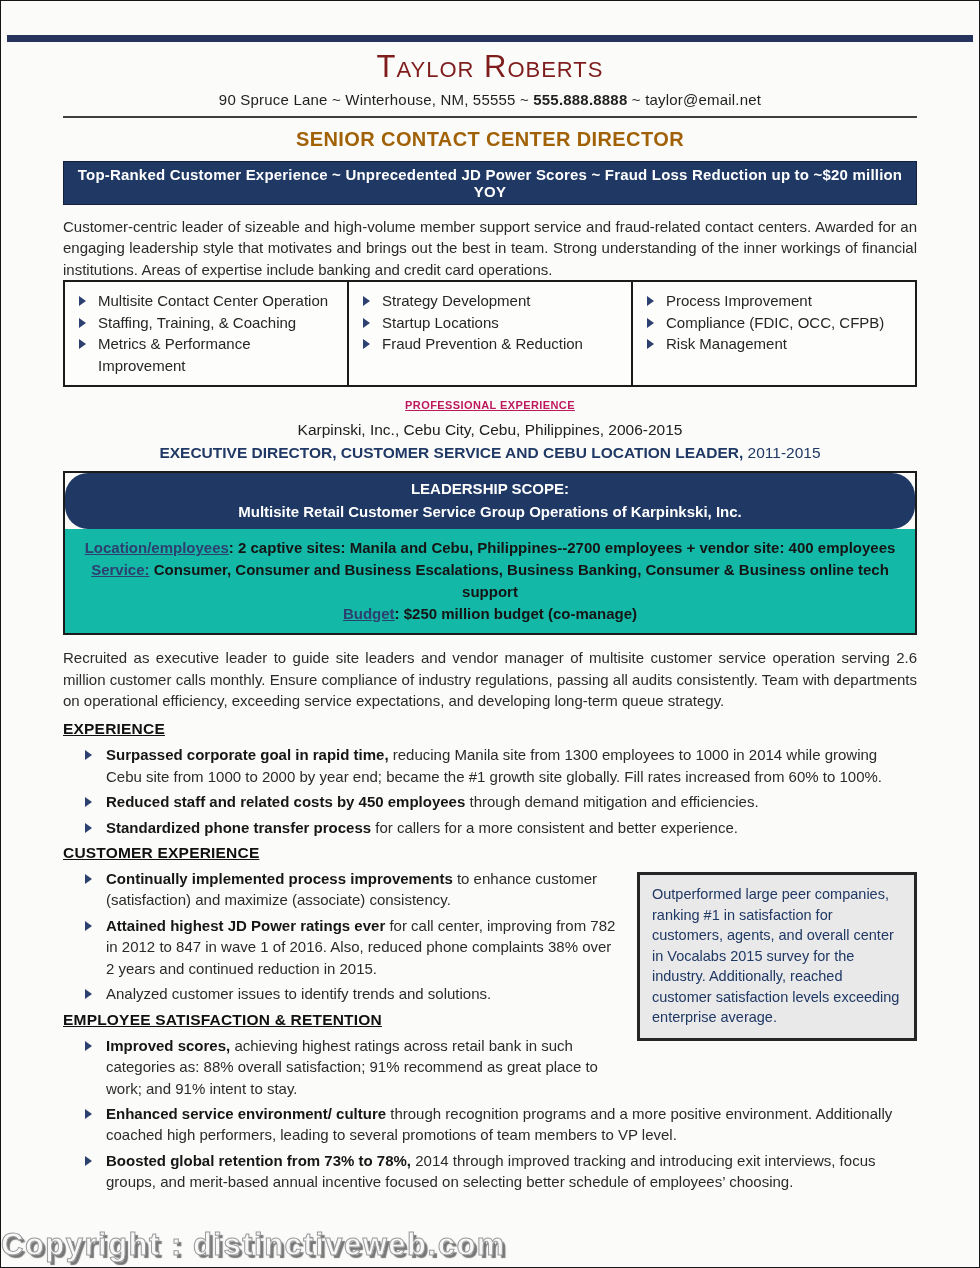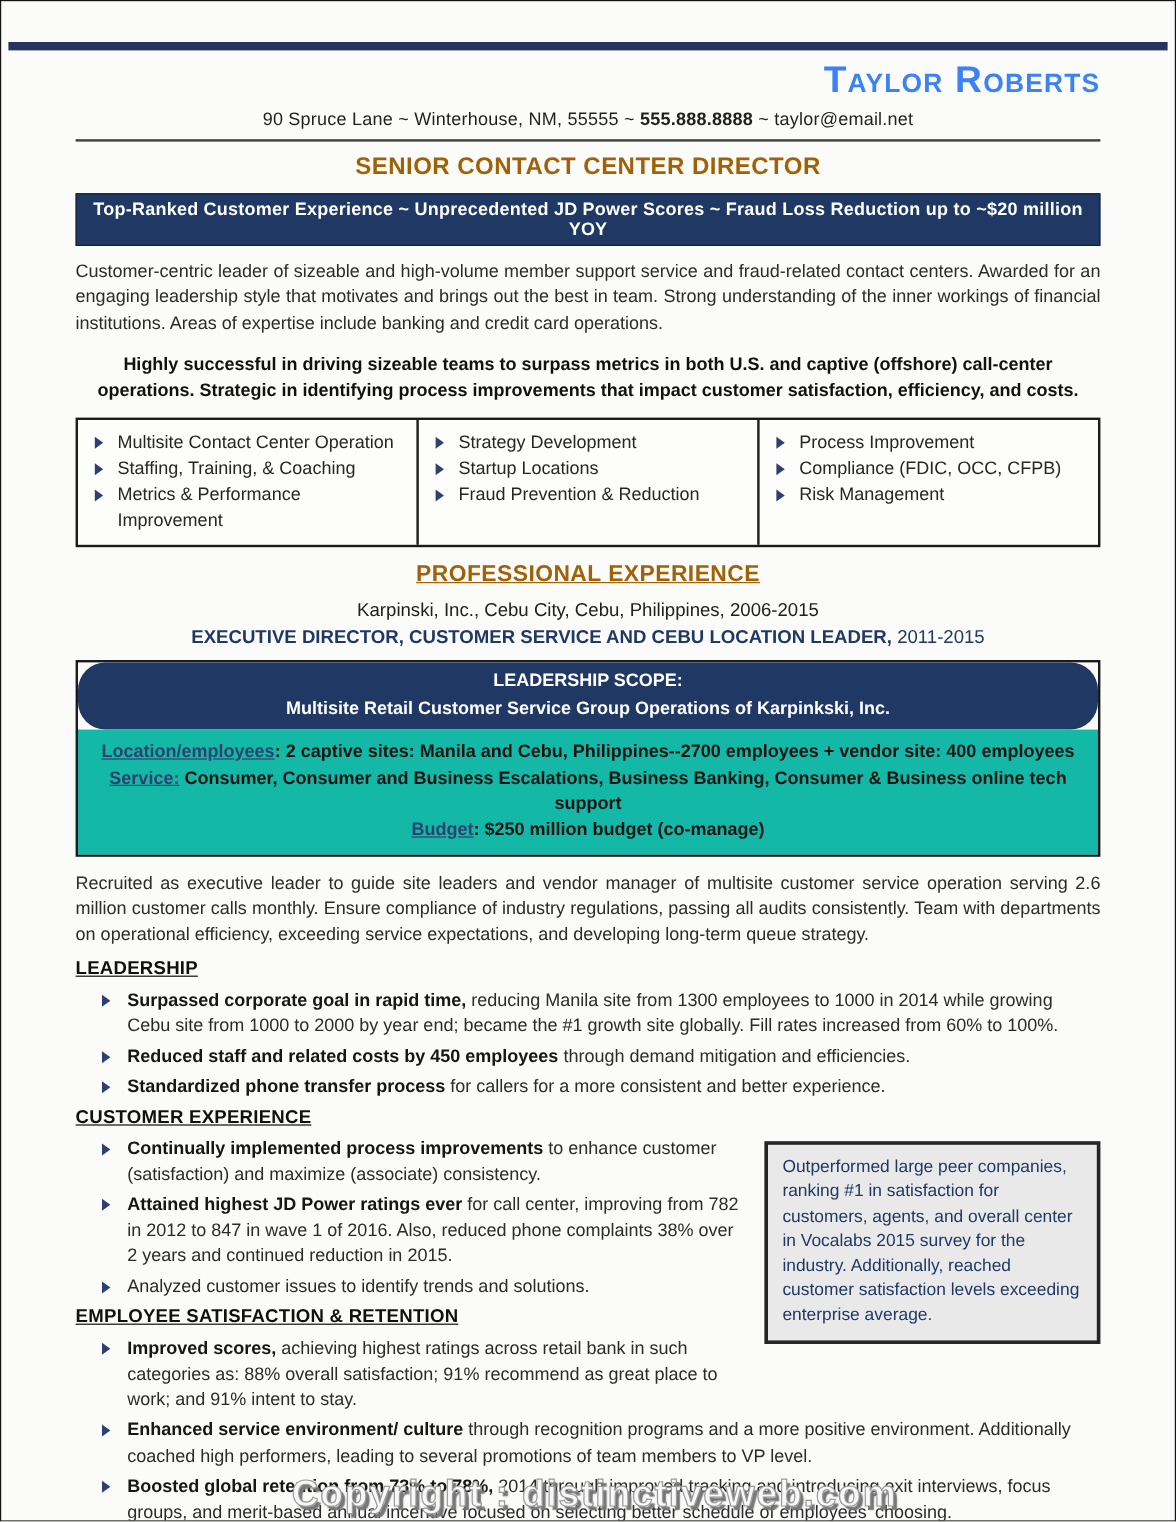--- a/index.html
+++ b/index.html
@@ -16,25 +16,25 @@
     margin: 0 auto;
   }
   .content { padding: 0 62px; }
 
   .top-rule {
     height: 7px; background: #27355e;
     margin: 34px 6px 8px 6px;
   }
 
   .name {
-    text-align: right;
+    text-align: center;
     font-variant: small-caps;
-    font-weight: bold;
+    font-weight: normal;
     font-size: 31px;
-    color: #3b82f6;
+    color: #7f1d1d;
     letter-spacing: 1px;
     line-height: 1.1;
   }
   .contact {
     text-align: center;
     font-size: 15px;
     color: #1f1f1f;
     margin-top: 7px;
     letter-spacing: 0.2px;
   }
@@ -102,23 +102,23 @@
     width: 0; height: 0;
     border-top: 5px solid transparent;
     border-bottom: 5px solid transparent;
     border-left: 7px solid #2c4170;
     margin: 6px 12px 0 10px;
     flex: 0 0 auto;
   }
 
   .section-title-main {
     text-align: center;
-    font-size: 19px;
-    font-weight: bold;
-    color: #a16207;
+    font-size: 11px;
+    font-weight: bold;
+    color: #be185d;
     text-decoration: underline;
     letter-spacing: 0.4px;
     margin: 12px 0 10px 0;
   }
   .company-line {
     text-align: center;
     font-size: 15.5px;
     color: #202020;
     margin-bottom: 5px;
   }
@@ -194,23 +194,23 @@
     padding: 9px 12px 10px 12px;
     margin: 4px 0 8px 16px;
     color: #1f3864;
     font-weight: normal;
     font-size: 14.5px;
     line-height: 1.42;
   }
 
   .watermark {
     position: absolute;
-    left: 11px; right: 0;
+    left: 0; right: 0;
     bottom: 4px;
-    text-align: center;
+    text-align: left;
     font-size: 31px;
     font-weight: bold;
     letter-spacing: 1.5px;
     color: #f8f8f8;
     -webkit-text-stroke: 1px #9a9a9a;
     text-shadow: 3px 3px 1px #777777;
   }
 </style>
 </head>
 <body>
@@ -224,21 +224,20 @@
     <div class="contact"><span>90 Spruce Lane ~ Winterhouse, NM, 55555 ~ </span><span class="phone">555.888.8888</span><span> ~ taylor@email.net</span></div>
 
     <hr class="header-divider">
 
     <div class="job-title">SENIOR CONTACT CENTER DIRECTOR</div>
 
     <div class="banner">Top-Ranked Customer Experience  ~  Unprecedented JD Power Scores  ~  Fraud Loss Reduction up to ~$20 million YOY</div>
 
     <p class="summary">Customer-centric leader of sizeable and high-volume member support service and fraud-related contact centers. Awarded for an engaging leadership style that motivates and brings out the best in team. Strong understanding of the inner workings of financial institutions. Areas of expertise include banking and credit card operations.</p>
 
-    <p class="statement">Highly successful in driving sizeable teams to surpass metrics in both U.S. and captive (offshore) call-center operations. Strategic in identifying process improvements that impact customer satisfaction, efficiency, and costs.</p>
 
     <div class="skills-box">
       <div class="skills-col">
         <div class="skill-item">
             <span class="tri"></span>
             <span>Multisite Contact Center Operation</span>
           </div>
         <div class="skill-item">
             <span class="tri"></span>
             <span>Staffing, Training, &amp; Coaching</span>
@@ -291,21 +290,21 @@
       </div>
       <div class="scope-body">
         <div class="scope-row"><span class="lbl">Location/employees</span><span>: 2 captive sites: Manila and Cebu, Philippines--2700 employees + vendor site: 400 employees</span></div>
         <div class="scope-row"><span class="lbl">Service:</span><span> Consumer, Consumer and Business Escalations, Business Banking, Consumer &amp; Business online tech support</span></div>
         <div class="scope-row"><span class="lbl">Budget</span><span>: $250 million budget (co-manage)</span></div>
       </div>
     </div>
 
     <p class="intro">Recruited as executive leader to guide site leaders and vendor manager of multisite customer service operation serving 2.6 million customer calls monthly. Ensure compliance of industry regulations, passing all audits consistently. Team with departments on operational efficiency, exceeding service expectations, and developing long-term queue strategy.</p>
 
-    <div class="sec-head">LEADERSHIP</div>
+    <div class="sec-head">EXPERIENCE</div>
     <ul class="bullets">
       <li>
           <span class="tri"></span>
           <span><span class="b">Surpassed corporate goal in rapid time,</span><span> reducing Manila site from 1300 employees to 1000 in 2014 while growing Cebu site from 1000 to 2000 by year end; became the #1 growth site globally. Fill rates increased from 60% to 100%.</span></span>
         </li>
       <li>
           <span class="tri"></span>
           <span><span class="b">Reduced staff and related costs by 450 employees</span><span> through demand mitigation and efficiencies.</span></span>
         </li>
       <li>

